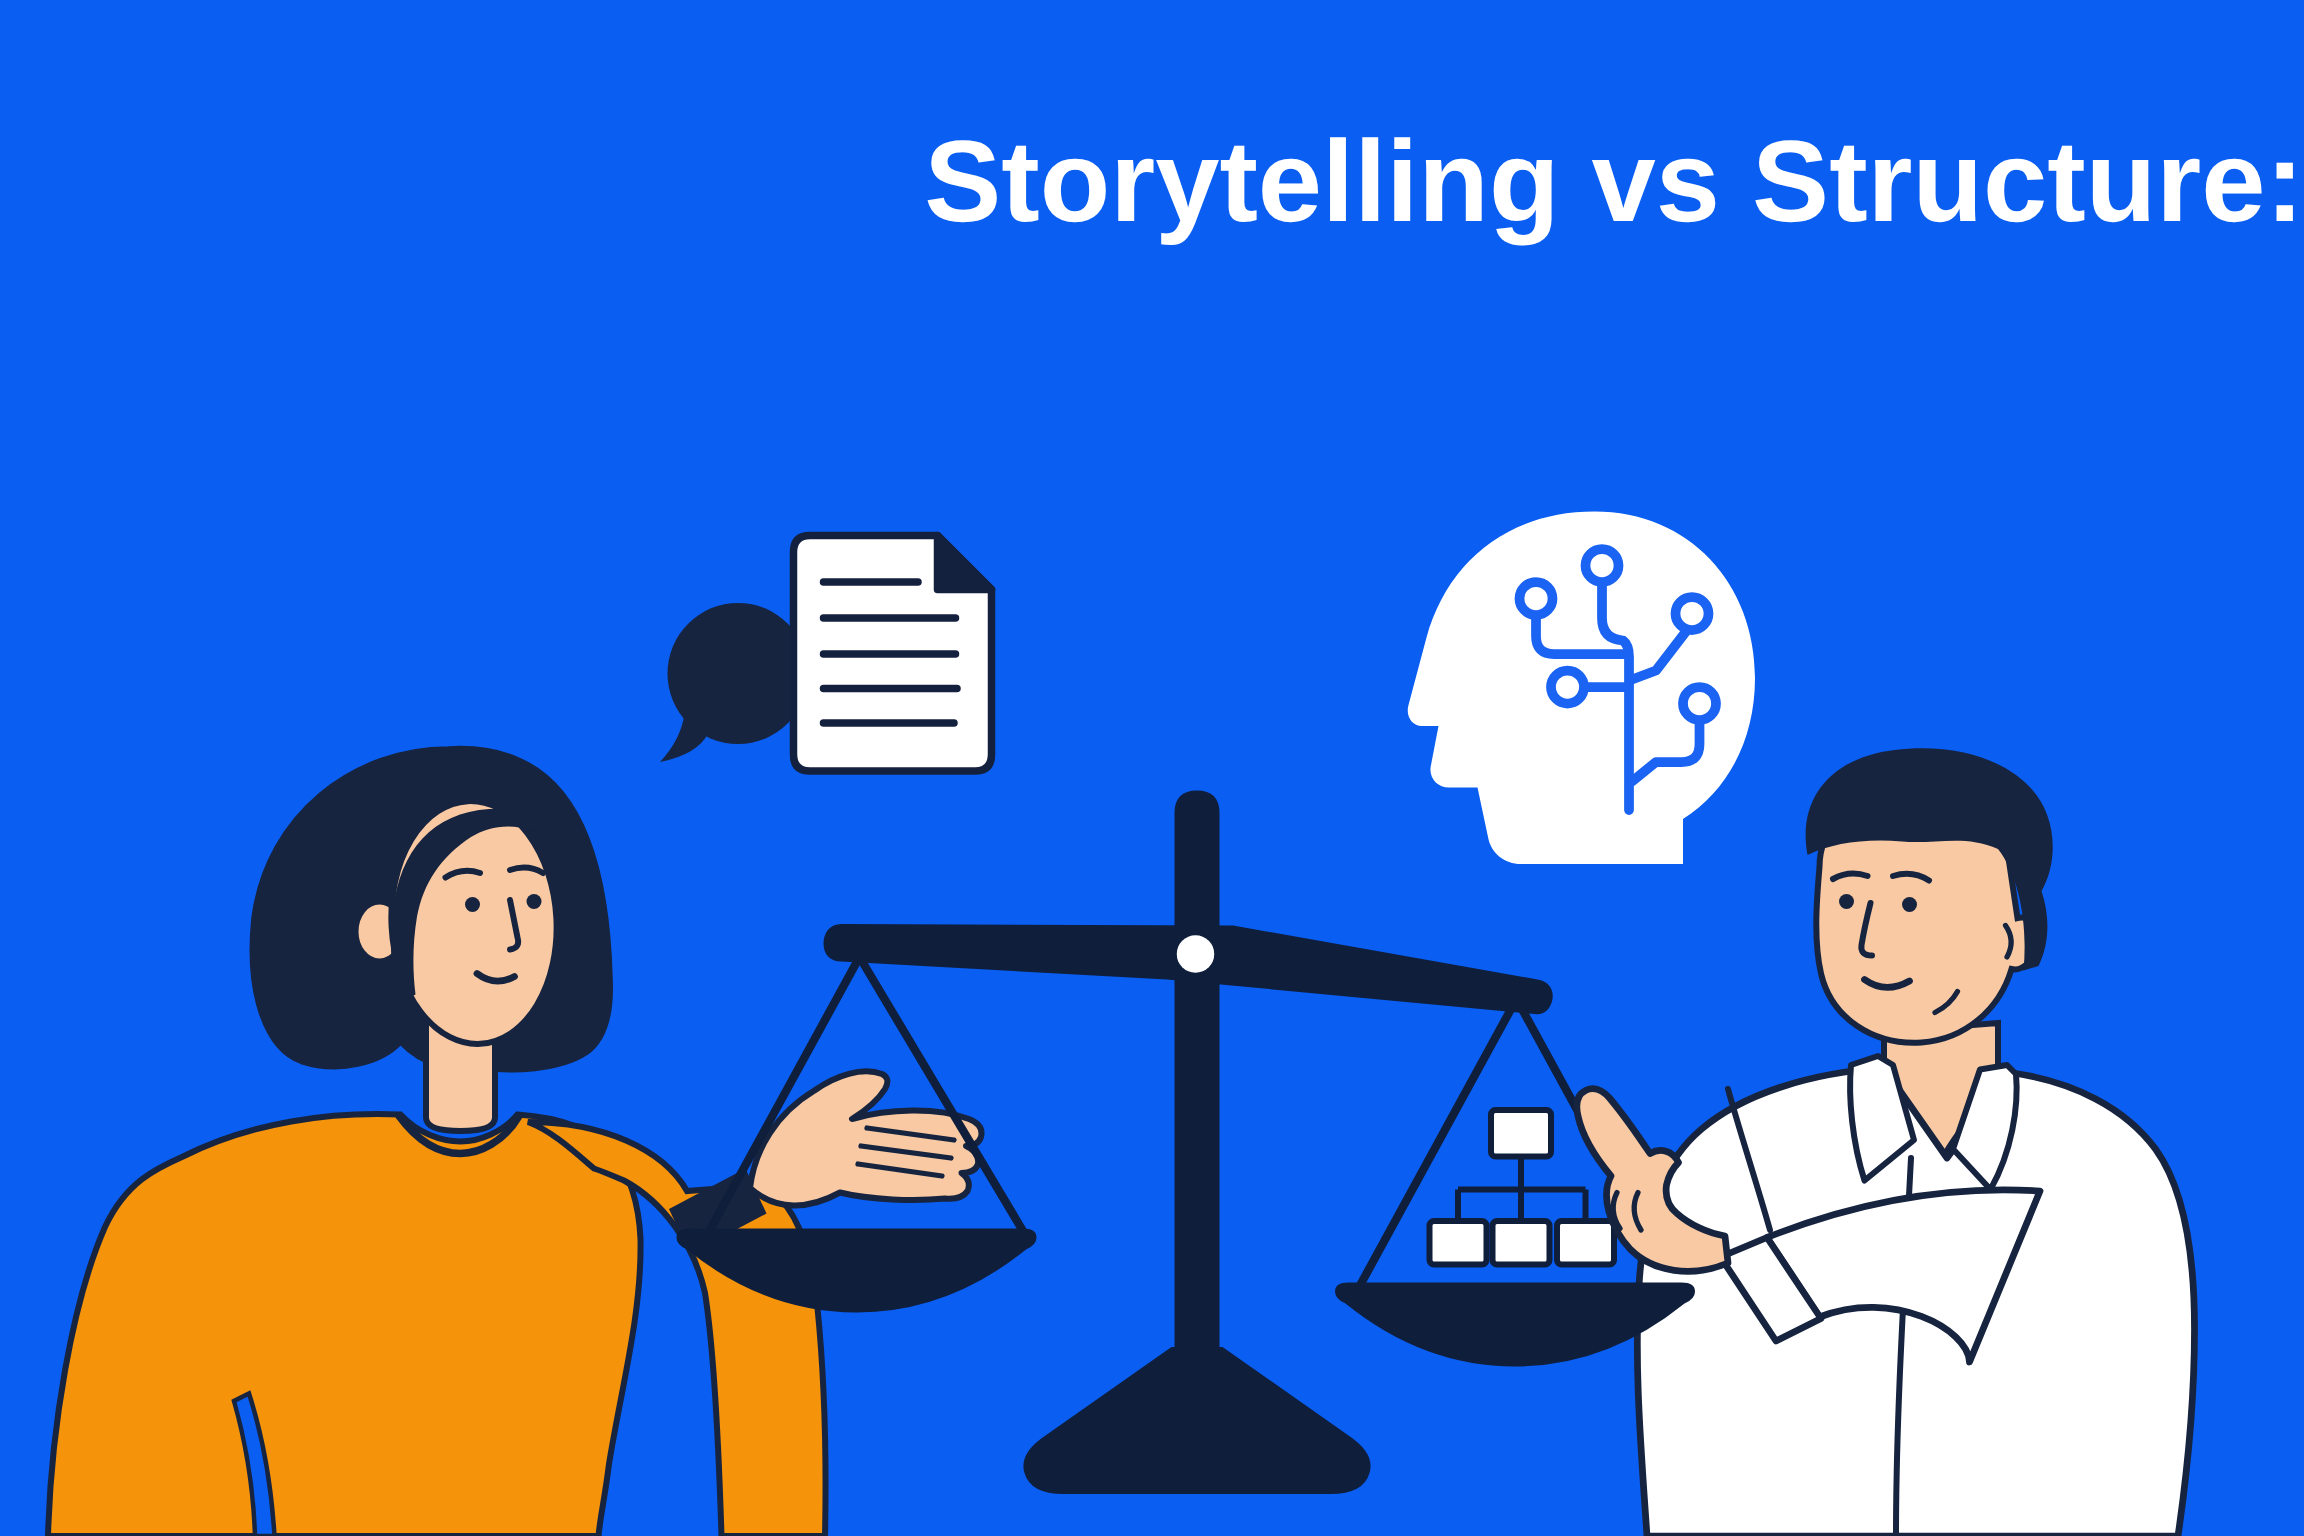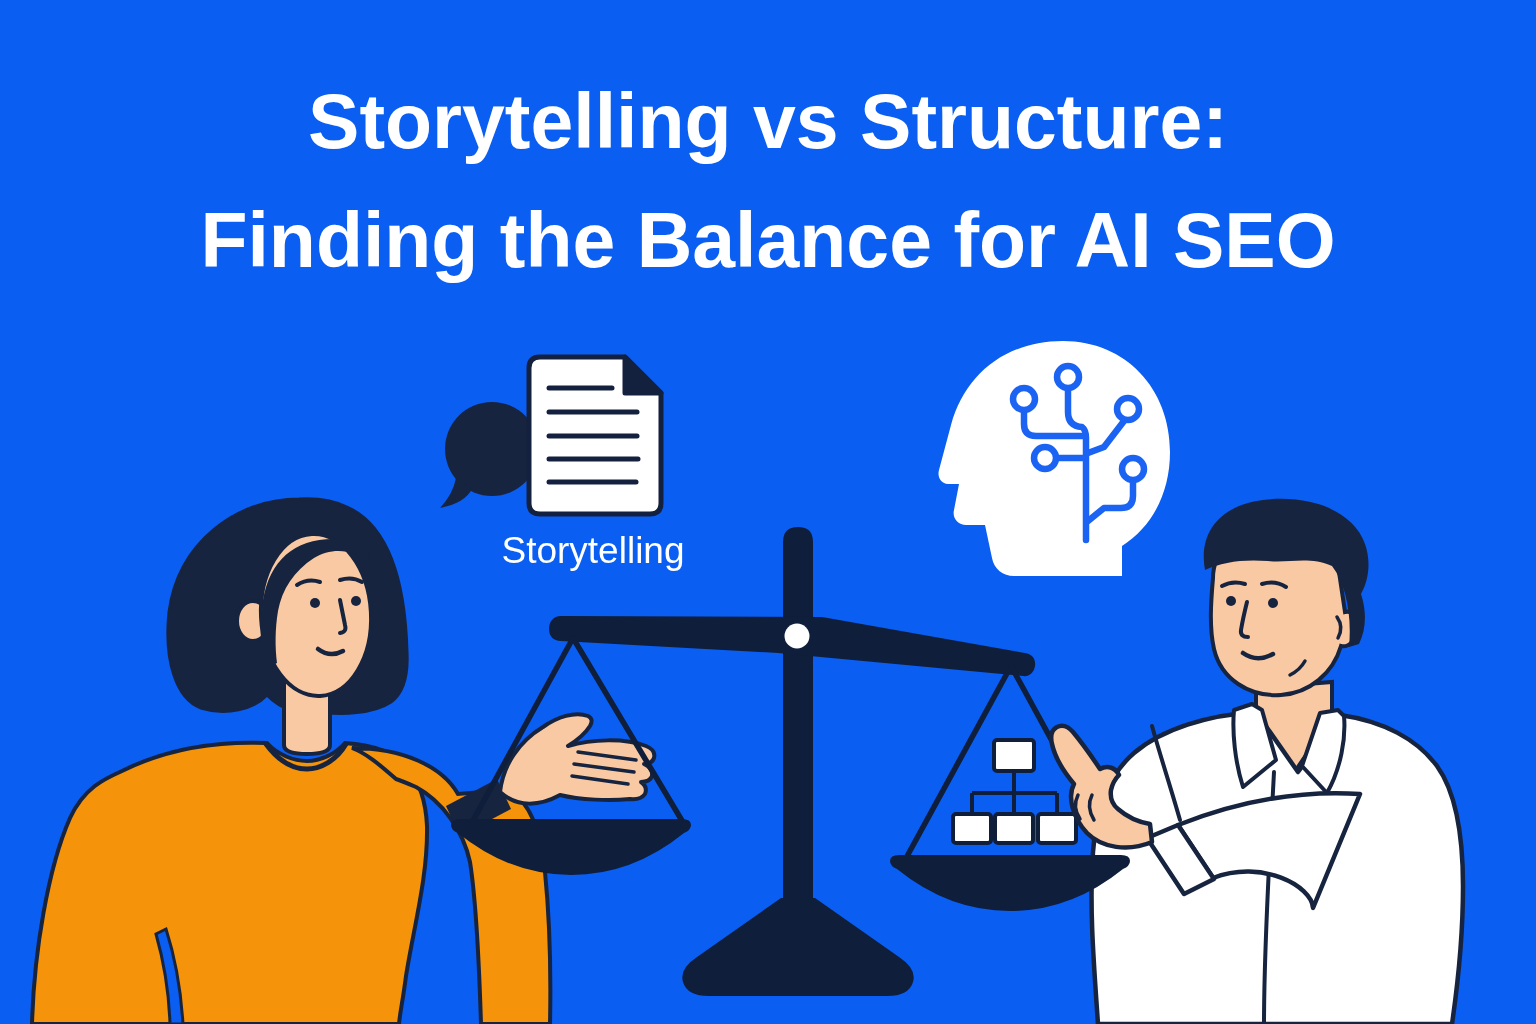--- a/index.html
+++ b/index.html
@@ -6,21 +6,21 @@
   .canvas{
     position:relative;
     width:1536px;height:1024px;
     overflow:hidden;
     background:#0a5ef2;
     font-family:"Liberation Sans", sans-serif;
   }
   .art{position:absolute;inset:0;width:1536px;height:1024px;display:block;}
   .title{
     position:absolute;top:62px;left:0;width:1536px;
-    text-align:center;color:#ffffff;
+    text-align:right;color:#ffffff;
     font-weight:700;font-size:77px;line-height:119px;
     letter-spacing:0px;
   }
   .concept-label{
     position:absolute;width:340px;text-align:center;
     color:#ffffff;font-size:37px;font-weight:400;
   }
   .label-left{left:423px;top:530px;}
   .label-right{left:909px;top:584px;}
 </style>
@@ -210,18 +210,16 @@
       <circle cx="1231" cy="601" r="5" fill="#17243f"></circle>
       <circle cx="1273" cy="603" r="5" fill="#17243f"></circle>
     </g>
 
     <path d="M 899,855 Q 890,855 890,861 Q 890,866 897,869 Q 949,911 1010,911 Q 1071,911 1123,869
              Q 1130,866 1130,861 Q 1130,855 1121,855 Z" fill="#0f1e3a"></path>
   </svg>
 
   <div class="title">
     <div>Storytelling vs Structure:</div>
-    <div>Finding the Balance for AI SEO</div>
   </div>
 
-  <div class="concept-label label-left">Storytelling</div>
 
 </div>
 
 </body></html>

